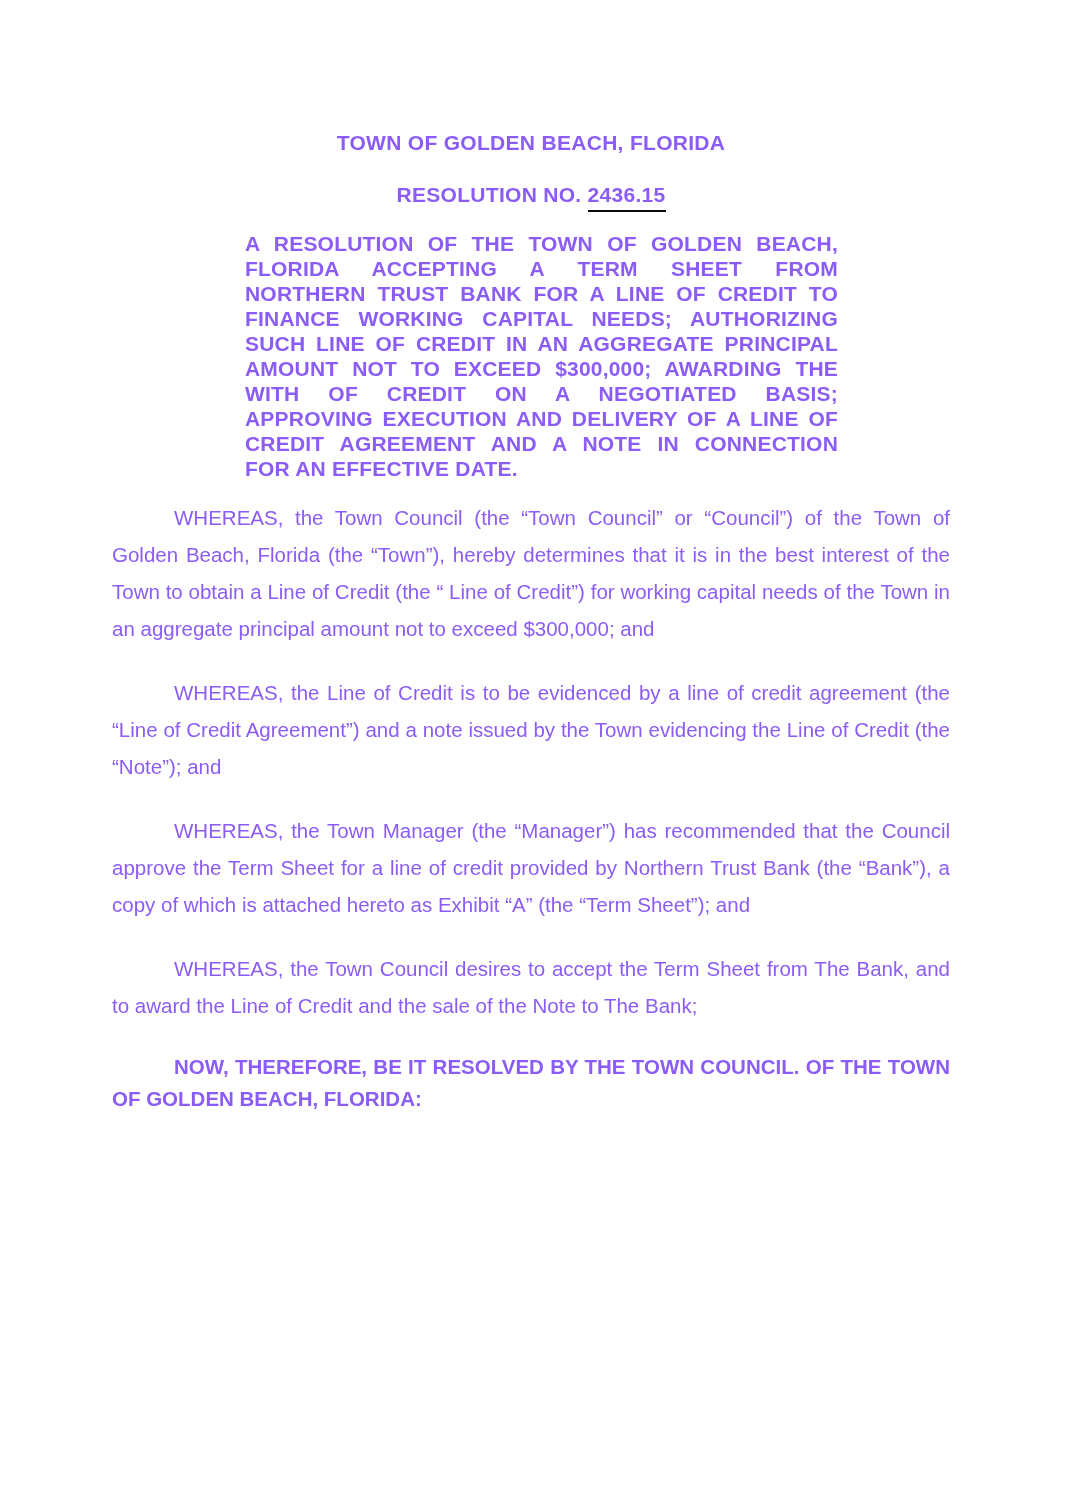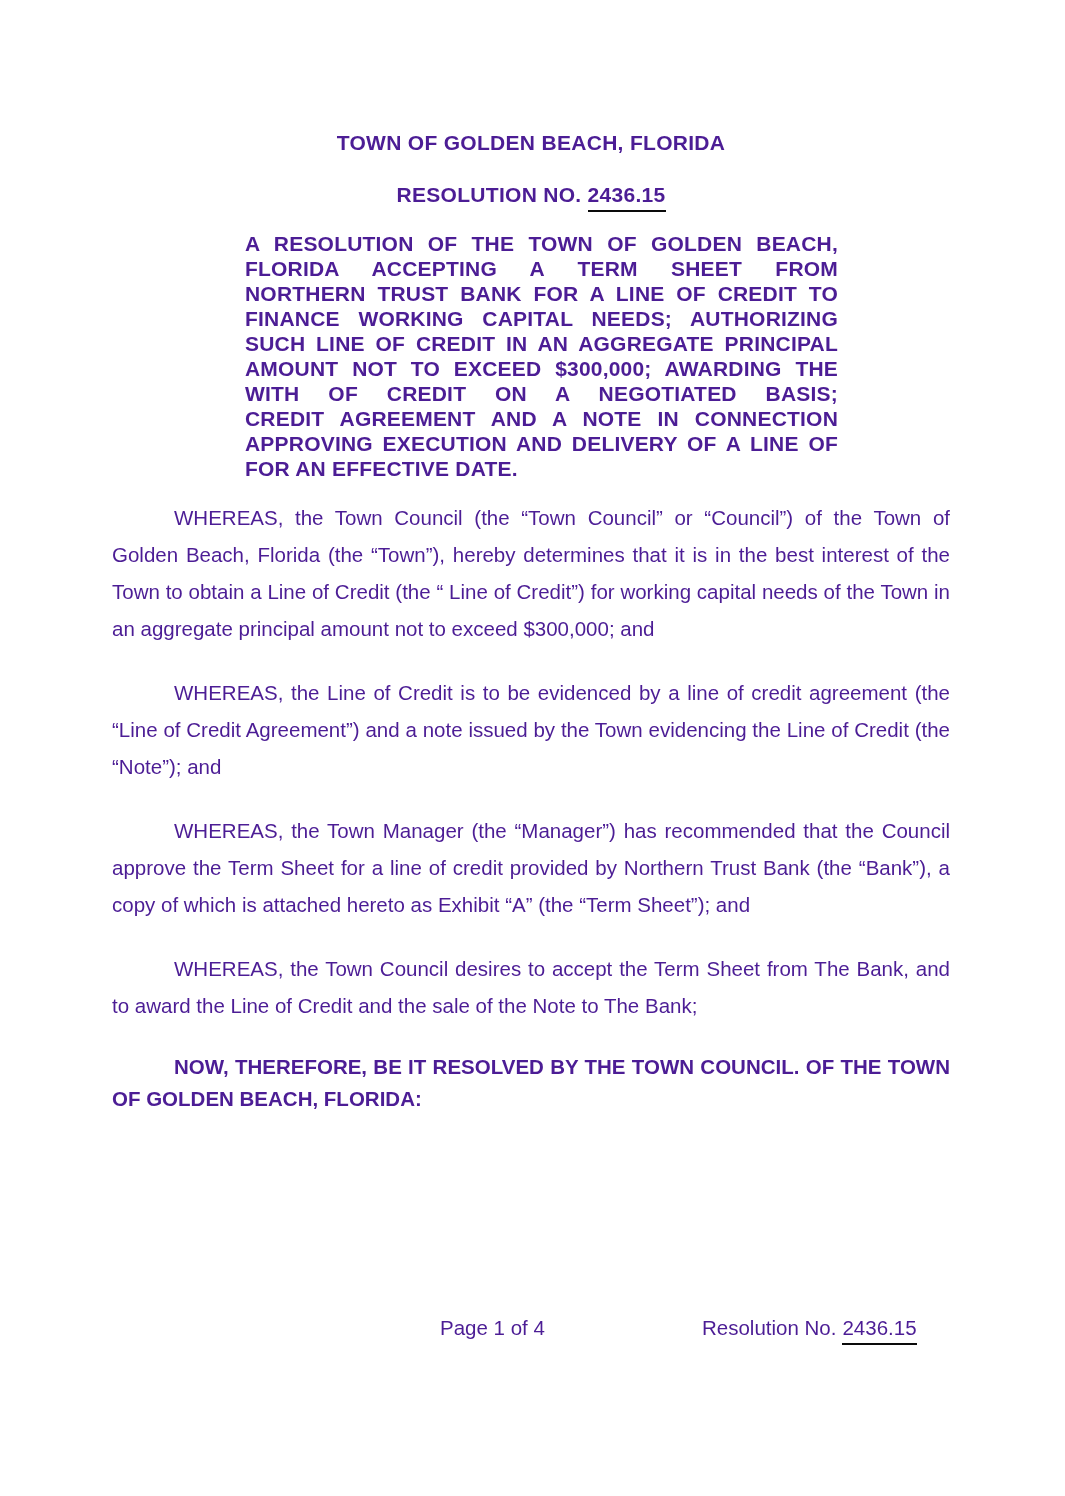--- a/index.html
+++ b/index.html
@@ -5,21 +5,21 @@
   html, body { margin: 0; padding: 0; }
   body {
     width: 1065px; height: 1496px;
     background: #ffffff;
     font-family: "Liberation Sans", sans-serif;
   }
   .page {
     position: relative;
     width: 1065px; height: 1496px;
     background: #ffffff;
-    color: #4c1d95;
+    color: #8b5cf6;
     overflow: hidden;
   }
   .content {
     position: absolute;
     left: 112px; top: 131px;
     width: 838px;
   }
   .doc-heading {
     margin: 0;
     text-align: center;
@@ -94,36 +94,32 @@
     <p class="res-heading"><span>RESOLUTION NO.</span><span class="underlined-num">2436.15</span></p>
 
     <div class="title-block">
       <div class="title-line">A RESOLUTION OF THE TOWN OF GOLDEN BEACH,</div>
       <div class="title-line">FLORIDA ACCEPTING A TERM SHEET FROM</div>
       <div class="title-line">NORTHERN TRUST BANK FOR A LINE OF CREDIT TO</div>
       <div class="title-line">FINANCE WORKING CAPITAL NEEDS; AUTHORIZING</div>
       <div class="title-line">SUCH LINE OF CREDIT IN AN AGGREGATE PRINCIPAL</div>
       <div class="title-line">AMOUNT NOT TO EXCEED $300,000; AWARDING THE</div>
       <div class="title-line">WITH OF CREDIT ON A NEGOTIATED BASIS;</div>
+      <div class="title-line">APPROVING EXECUTION AND DELIVERY OF A LINE OF</div>
       <div class="title-line">CREDIT AGREEMENT AND A NOTE IN CONNECTION</div>
-      <div class="title-line">APPROVING EXECUTION AND DELIVERY OF A LINE OF</div>
       <div class="title-line last">FOR AN EFFECTIVE DATE.</div>
     </div>
 
     <div class="body-text">
       <p class="para"><span class="lead">WHEREAS</span><span>, the Town Council (the “Town Council” or “Council”) of the Town of Golden Beach, Florida (the “Town”), hereby determines that it is in the best interest of the Town to obtain a  Line of Credit (the “ Line of Credit”) for working capital needs of the Town in an aggregate principal amount not to exceed $300,000; and</span></p>
 
 
       <p class="para"><span class="lead">WHEREAS</span><span>, the  Line of Credit is to be evidenced by a  line of credit agreement (the “Line of Credit Agreement”) and a note issued by the Town evidencing the  Line of Credit (the “Note”); and</span></p>
 
       <p class="para"><span class="lead">WHEREAS</span><span>, the Town Manager (the “Manager”) has recommended that the Council approve the Term Sheet for a  line of credit provided by Northern Trust Bank (the “Bank”), a copy of which is attached hereto as Exhibit “A” (the “Term Sheet”); and</span></p>
 
       <p class="para"><span class="lead">WHEREAS</span><span>, the Town Council desires to accept the Term Sheet from The Bank, and to award the  Line of Credit and the sale of the Note to The Bank;</span></p>
 
       <p class="resolved">NOW, THEREFORE, BE IT RESOLVED BY THE TOWN COUNCIL. OF THE TOWN OF GOLDEN BEACH, FLORIDA:</p>
     </div>
   </div>
 
-  <div class="footer">
-    <span class="footer-page">Page 1 of 4</span>
-    <span class="footer-res"><span>Resolution No.</span><span class="underlined-num">2436.15</span></span>
-  </div>
 </div>
 
 </body></html>

